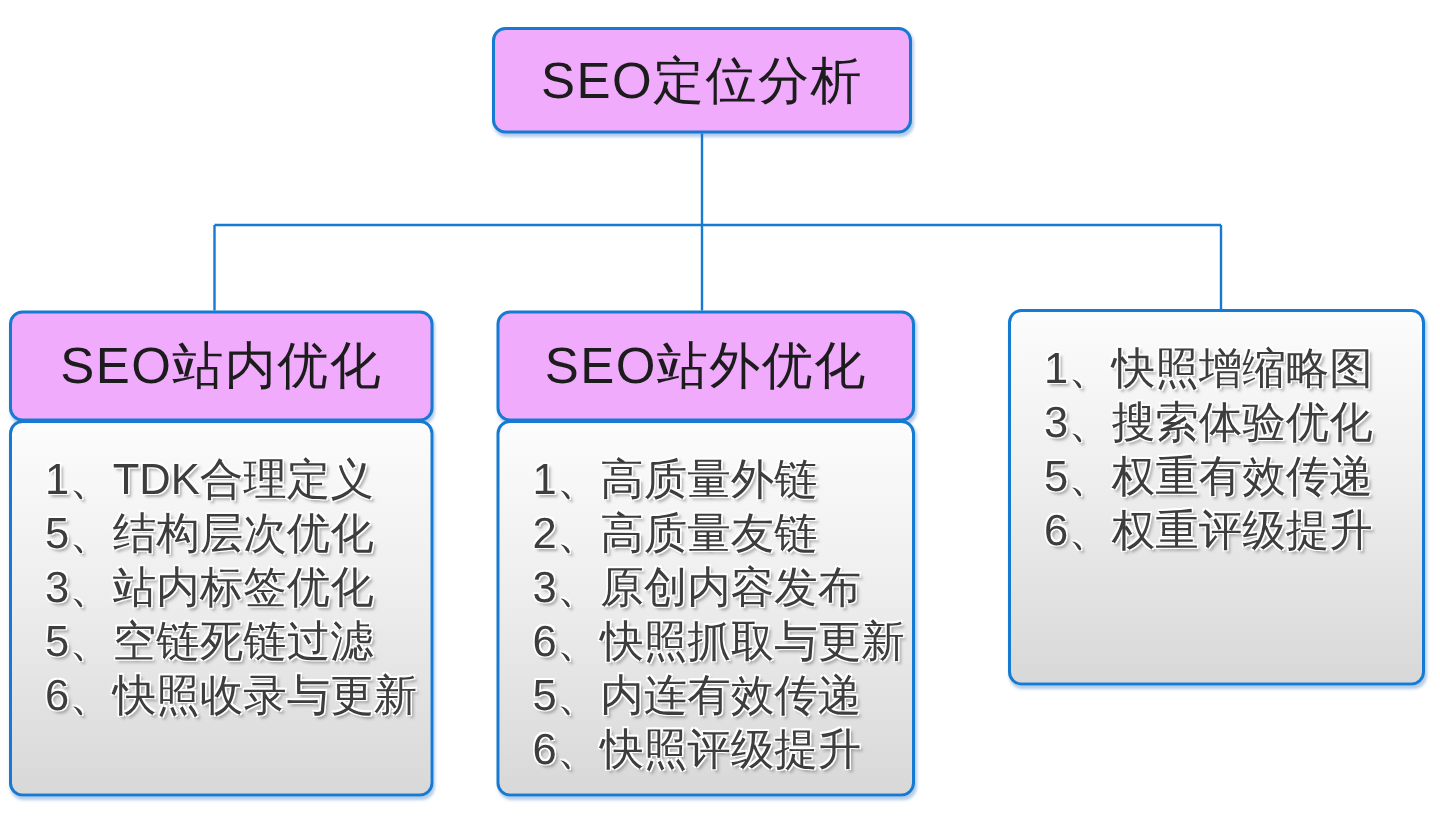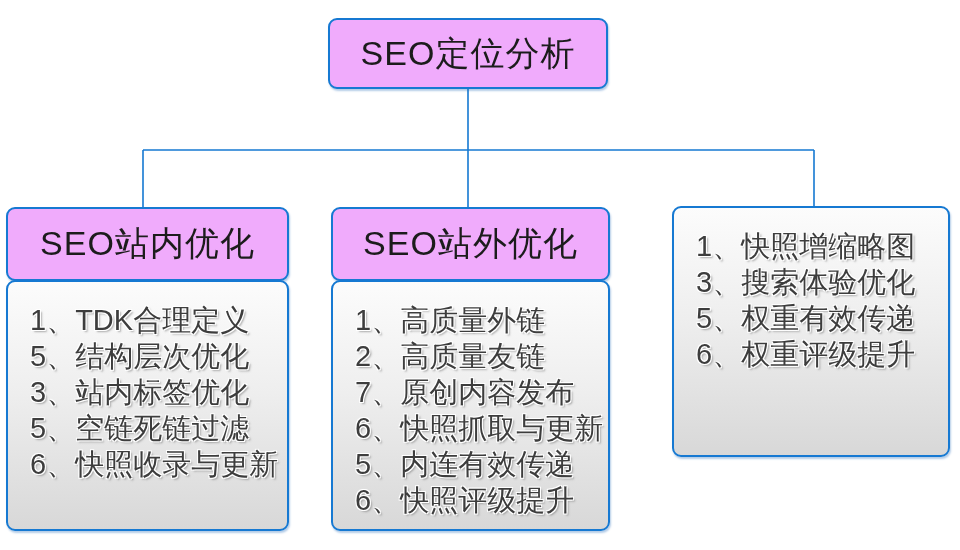--- a/index.html
+++ b/index.html
@@ -63,21 +63,21 @@
     </div>
   </div>
 
   <div class="branch branch-offsite">
     <div class="node header">
       <span class="title-text">SEO站外优化</span>
     </div>
     <div class="list">
       <div class="list-item">1、高质量外链</div>
       <div class="list-item">2、高质量友链</div>
-      <div class="list-item">7、原创内容发布</div>
+      <div class="list-item">3、原创内容发布</div>
       <div class="list-item">6、快照抓取与更新</div>
       <div class="list-item">5、内连有效传递</div>
       <div class="list-item">6、快照评级提升</div>
     </div>
   </div>
 
   <div class="branch branch-weight">
     <div class="list">
       <div class="list-item">1、快照增缩略图</div>
       <div class="list-item">3、搜索体验优化</div>

